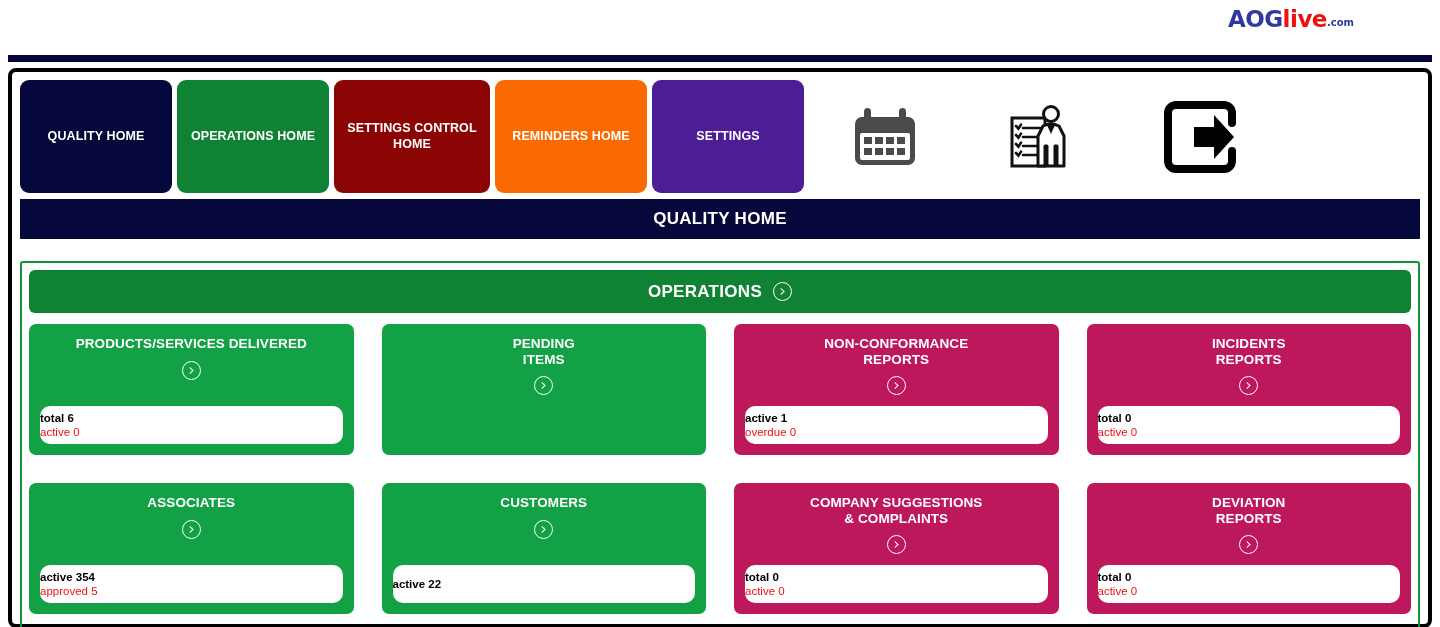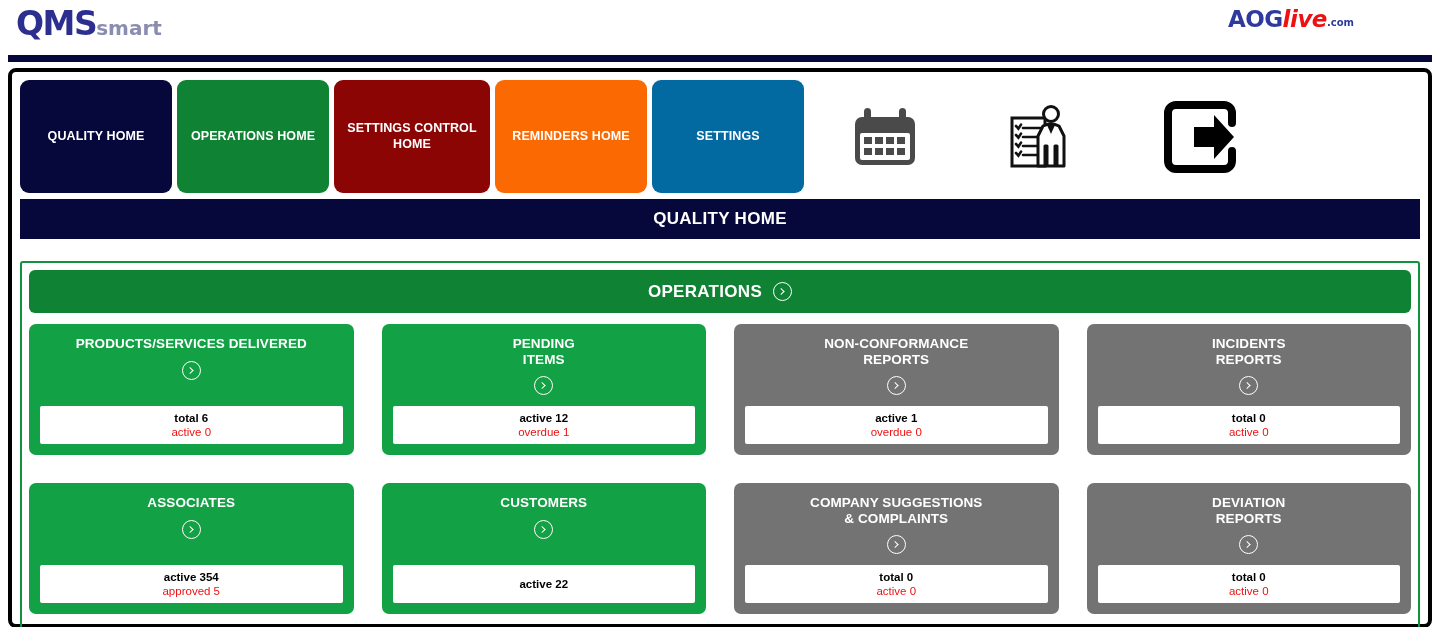--- a/index.html
+++ b/index.html
@@ -49,21 +49,20 @@
     white-space: nowrap;
   }
   .logo-aog .la-aog {
     font-size: 23px;
     color: #2f3a9e;
     letter-spacing: -0.5px;
   }
   .logo-aog .la-live {
     font-size: 23px;
     color: #ef1111;
-    font-style: italic;
     letter-spacing: -0.5px;
   }
   .logo-aog .la-com {
     font-size: 10px;
     color: #2f3a9e;
     vertical-align: 1px;
   }
   .header-rule {
     position: absolute;
     left: 8px;
@@ -190,68 +189,65 @@
   .card {
     border-radius: 7px;
     padding: 12px 11px 11px 11px;
     display: flex;
     flex-direction: column;
     align-items: center;
     height: 131px;
     cursor: pointer;
   }
   .card.bright { background: #12a144; }
-  .card.dark   { background: #737373; }
+  .card.dark   { background: #be185d; }
 
   .card-title {
     color: #ffffff;
     font-size: 13.5px;
     font-weight: bold;
     text-align: center;
     line-height: 1.16;
     letter-spacing: 0.1px;
     white-space: pre-line;
   }
   .card-arrow-wrap {
     margin-top: 9px;
     display: flex;
     justify-content: center;
   }
   .card-stats {
     margin-top: auto;
     width: 100%;
     background: #ffffff;
-    border-radius: 2px;
+    border-radius: 10px;
     min-height: 38px;
     display: flex;
     flex-direction: column;
-    align-items: center;
+    align-items: flex-start;
     justify-content: center;
     padding: 4px 0;
   }
   .stat-primary {
     color: #000000;
     font-size: 11.5px;
     font-weight: bold;
     line-height: 1.25;
   }
   .stat-secondary {
     color: #ef1111;
     font-size: 11.5px;
     font-weight: normal;
     line-height: 1.25;
   }
 </style>
 </head>
 <body>
 
 <div class="topbar">
-  <div class="logo-qms">
-    <span class="lq-main">QMS</span><span class="lq-sub">smart</span>
-  </div>
   <div class="logo-aog">
     <span class="la-aog">AOG</span><span class="la-live">live</span><span class="la-com">.com</span>
   </div>
   <div class="header-rule"></div>
 </div>
 
 <div class="app-frame">
 
   <div class="nav-row">
       <div class="nav-btn" style="background: rgb(6, 7, 58);">
@@ -260,21 +256,21 @@
       <div class="nav-btn" style="background: rgb(15, 130, 51);">
         <span style="white-space: pre-line;">OPERATIONS HOME</span>
       </div>
       <div class="nav-btn wide" style="background: rgb(140, 5, 5);">
         <span style="white-space: pre-line;">SETTINGS CONTROL
 HOME</span>
       </div>
       <div class="nav-btn" style="background: rgb(251, 106, 2);">
         <span style="white-space: pre-line;">REMINDERS HOME</span>
       </div>
-      <div class="nav-btn" style="background: #0369a1;">
+      <div class="nav-btn" style="background: #4c1d95;">
         <span style="white-space: pre-line;">SETTINGS</span>
       </div>
       <div class="icon-slot">
         <svg width="66" height="62" viewBox="0 0 66 62" fill="none">
           <rect x="3" y="11" width="60" height="48" rx="7" fill="#4a4a4a"></rect>
           <rect x="8" y="27" width="50" height="27" rx="2" fill="#ffffff"></rect>
           <rect x="12" y="2" width="7" height="14" rx="3.5" fill="#4a4a4a"></rect>
           <rect x="47" y="2" width="7" height="14" rx="3.5" fill="#4a4a4a"></rect>
           <g fill="#4a4a4a">
             <rect x="12" y="31" width="8" height="7"></rect>
@@ -335,24 +331,20 @@
             <div class="stat-primary">total 6</div>
             <div class="stat-secondary">active 0</div>
           </div>
         </div>
         <div class="card bright">
           <div class="card-title">PENDING
 ITEMS</div>
           <div class="card-arrow-wrap">
             <span class="circle-arrow"></span>
           </div>
-          <div class="card-stats">
-            <div class="stat-primary">active 12</div>
-            <div class="stat-secondary">overdue 1</div>
-          </div>
         </div>
         <div class="card dark">
           <div class="card-title">NON-CONFORMANCE
 REPORTS</div>
           <div class="card-arrow-wrap">
             <span class="circle-arrow"></span>
           </div>
           <div class="card-stats">
             <div class="stat-primary">active 1</div>
             <div class="stat-secondary">overdue 0</div>

